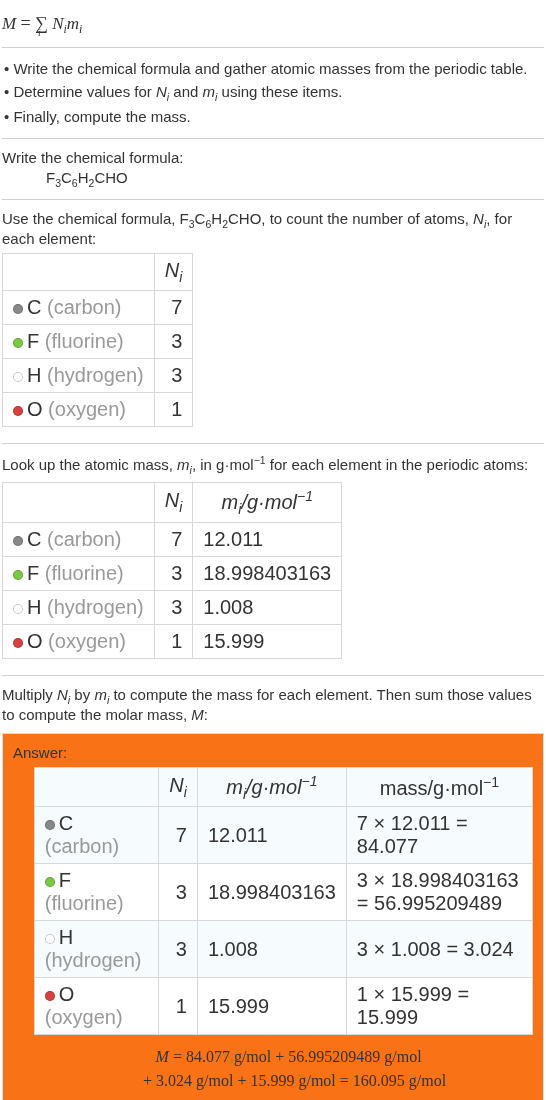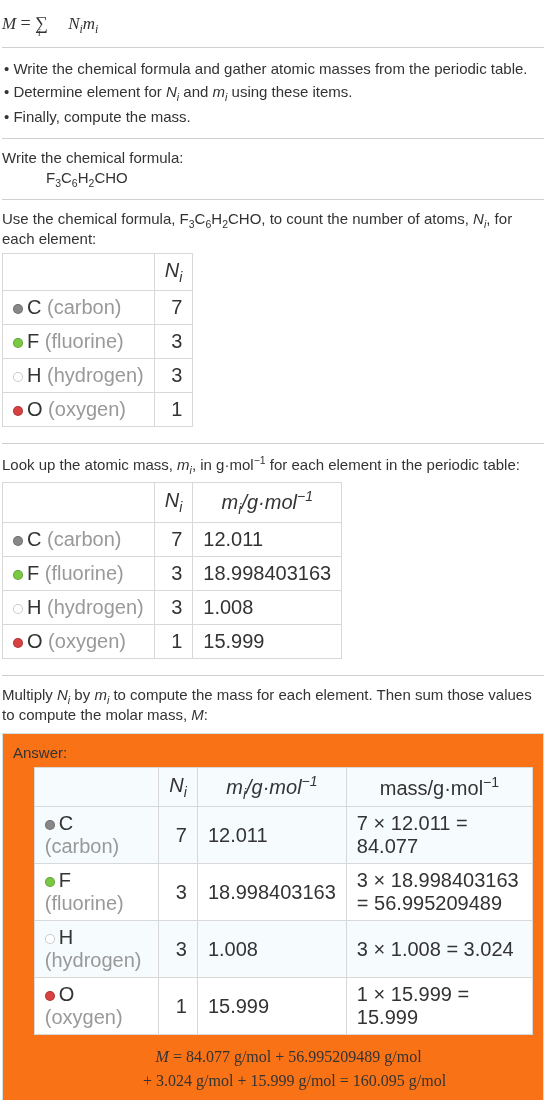--- a/index.html
+++ b/index.html
@@ -86,29 +86,29 @@
 }
 .plan-line { line-height: 1.5; }
 </style>
 </head>
 <body>
 
 <div class="section">
   <div class="formula" style="margin-top:3px;">
     <span class="italic">M</span>
     <span style="font-size:18px;"> = <span style="display:inline-block; position:relative;">∑<span style="position:absolute; left:3px; top:14px; font-size:10px; font-style:italic;">i</span></span></span>
-    <span class="italic" style="margin-left:16px;font-style:italic;"> N<span class="sub">i</span>m<span class="sub">i</span></span>
+    <span class="italic" style="margin-left:0;font-style:italic;"> N<span class="sub">i</span>m<span class="sub">i</span></span>
   </div>
 </div>
 <hr>
 
 <div class="section">
   <div class="bullet plan-line">• Write the chemical formula and gather atomic masses from the periodic table.</div>
   <div class="bullet plan-line">
-    <span>• Determine element for </span><span class="italic">N<span class="sub">i</span></span><span> and </span><span class="italic">m<span class="sub">i</span></span><span> using these items.</span>
+    <span>• Determine values for </span><span class="italic">N<span class="sub">i</span></span><span> and </span><span class="italic">m<span class="sub">i</span></span><span> using these items.</span>
   </div>
   <div class="bullet plan-line">• Finally, compute the mass.</div>
 </div>
 <hr>
 
 <div class="section">
   <div>Write the chemical formula:</div>
   <div style="margin-top:3px;margin-left:44px;">
     F<span class="sub">3</span>C<span class="sub">6</span>H<span class="sub">2</span>CHO
   </div>
@@ -143,21 +143,21 @@
           <td class="elem-cell"><span class="dot dot-o"></span><span class="elem-letter">O</span> (oxygen)</td>
           <td class="num-col">1</td>
         </tr>
       </tbody>
   </table>
 </div>
 <hr>
 
 <div class="section">
   <div>
-    <span>Look up the atomic mass, </span><span class="italic">m<span class="sub">i</span></span><span>, in g·mol</span><span class="sup">−1</span><span> for each element in the periodic table:</span>
+    <span>Look up the atomic mass, </span><span class="italic">m<span class="sub">i</span></span><span>, in g·mol</span><span class="sup">−1</span><span> for each element in the periodic atoms:</span>
   </div>
   <table>
     <tbody>
         <tr>
       <th></th>
       <th class="italic">N<span class="sub">i</span></th>
       <th class="italic">m<span class="sub">i</span>/g·mol<span class="sup">−1</span></th>
     </tr>
     </tbody>
       <tbody id="lookup-body">

